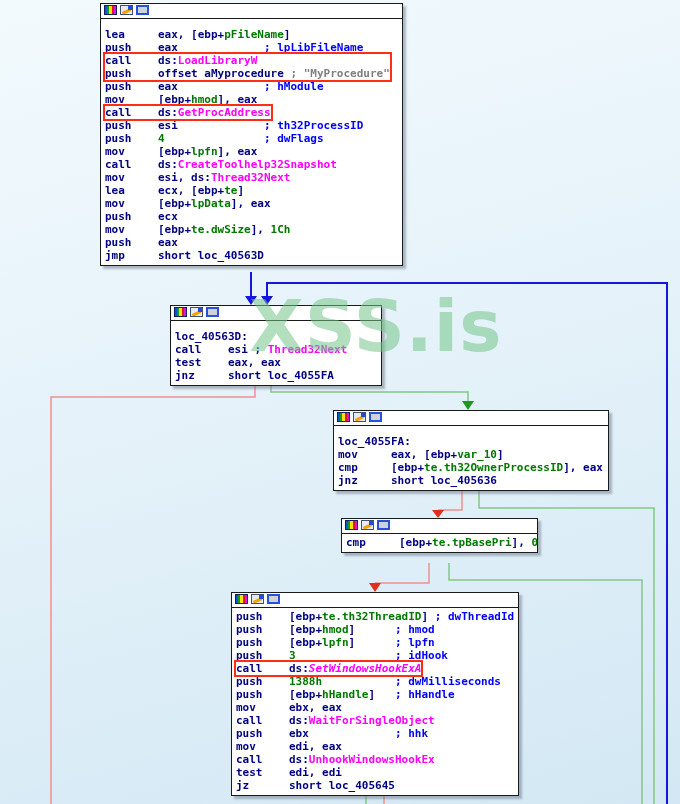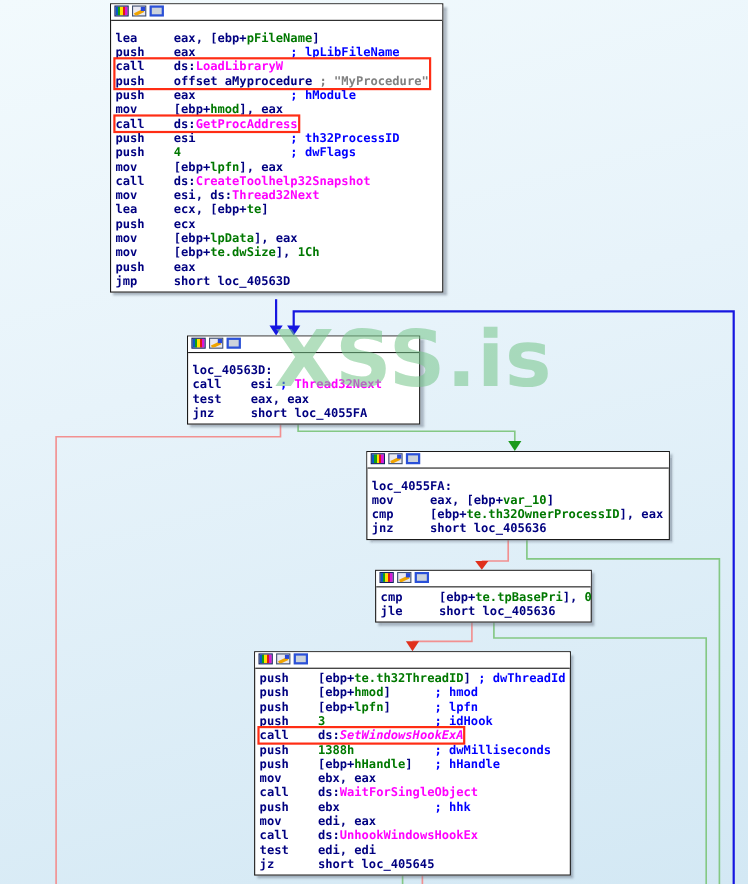--- a/index.html
+++ b/index.html
@@ -75,22 +75,22 @@
       <div class="ln"><span style="color: rgb(0, 0, 128);">mov     [ebp+</span><span style="color: rgb(0, 120, 0);">hmod</span><span style="color: rgb(0, 0, 128);">], eax</span></div>
       <div class="redbox" style="outline-color: rgb(255, 45, 20);">
         <div class="ln"><span style="color: rgb(0, 0, 128);">call    ds:</span><span style="color: rgb(255, 0, 255);">GetProcAddress</span></div>
       </div>
       <div class="ln"><span style="color: rgb(0, 0, 128);">push    esi             </span><span style="color: rgb(0, 0, 255);">; th32ProcessID</span></div>
       <div class="ln"><span style="color: rgb(0, 0, 128);">push    </span><span style="color: rgb(0, 120, 0);">4</span><span style="color: rgb(0, 0, 128);">               </span><span style="color: rgb(0, 0, 255);">; dwFlags</span></div>
       <div class="ln"><span style="color: rgb(0, 0, 128);">mov     [ebp+</span><span style="color: rgb(0, 120, 0);">lpfn</span><span style="color: rgb(0, 0, 128);">], eax</span></div>
       <div class="ln"><span style="color: rgb(0, 0, 128);">call    ds:</span><span style="color: rgb(255, 0, 255);">CreateToolhelp32Snapshot</span></div>
       <div class="ln"><span style="color: rgb(0, 0, 128); margin-top: 24px;">mov     esi, ds:</span><span style="color: rgb(255, 0, 255);">Thread32Next</span></div>
       <div class="ln"><span style="color: rgb(0, 0, 128);">lea     ecx, [ebp+</span><span style="color: rgb(0, 120, 0);">te</span><span style="color: rgb(0, 0, 128);">]</span></div>
+      <div class="ln"><span style="color: rgb(0, 0, 128);">mov     [ebp+</span><span style="color: rgb(0, 120, 0);">lpData</span><span style="color: rgb(0, 0, 128);">], eax</span></div>
       <div class="ln"><span style="color: rgb(0, 0, 128);">push    ecx</span></div>
-      <div class="ln"><span style="color: rgb(0, 0, 128);">mov     [ebp+</span><span style="color: rgb(0, 120, 0);">lpData</span><span style="color: rgb(0, 0, 128);">], eax</span></div>
       <div class="ln"><span style="color: rgb(0, 0, 128);">mov     [ebp+</span><span style="color: rgb(0, 120, 0);">te.dwSize</span><span style="color: rgb(0, 0, 128);">], </span><span style="color: rgb(0, 120, 0);">1Ch</span></div>
       <div class="ln"><span style="color: rgb(0, 0, 128);">push    eax</span></div>
       <div class="ln"><span style="color: rgb(0, 0, 128);">jmp     short loc_40563D</span></div>
     </div>
 </div>
 
 <div class="node n2">
   <div class="hdr">
     <span class="icon palette"></span>
     <span class="icon pencil"></span>
@@ -121,21 +121,20 @@
 </div>
 
 <div class="node n4">
   <div class="hdr">
     <span class="icon palette"></span>
     <span class="icon pencil"></span>
     <span class="icon frame"></span>
   </div>
   <div class="body">
       <div class="ln"><span style="color: rgb(0, 0, 128);">cmp     [ebp+</span><span style="color: rgb(0, 120, 0);">te.tpBasePri</span><span style="color: rgb(0, 0, 128);">], </span><span style="color: rgb(0, 120, 0);">0</span></div>
-      <div class="ln"><span style="color: rgb(0, 0, 128);">jle     short loc_405636</span></div>
     </div>
 </div>
 
 <div class="node n5">
   <div class="hdr">
     <span class="icon palette"></span>
     <span class="icon pencil"></span>
     <span class="icon frame"></span>
   </div>
   <div class="body">

